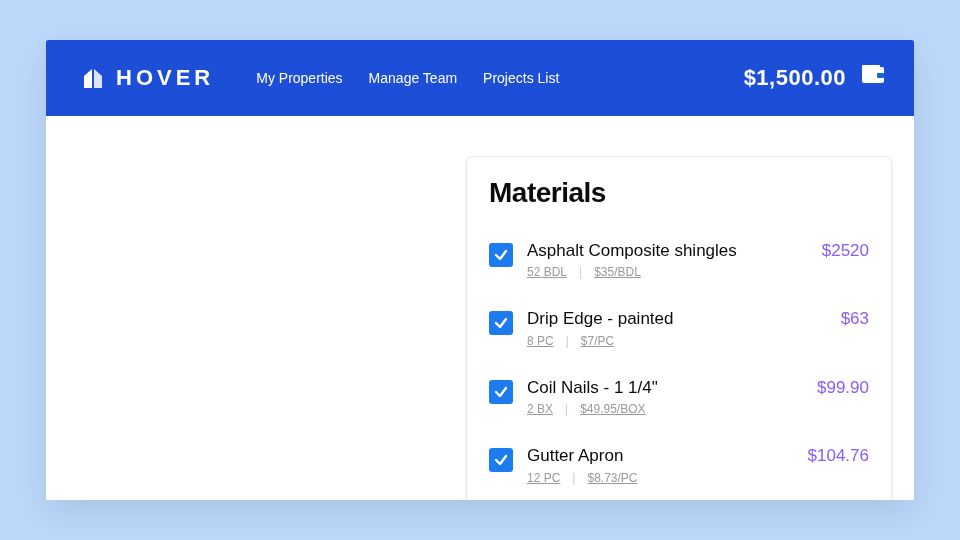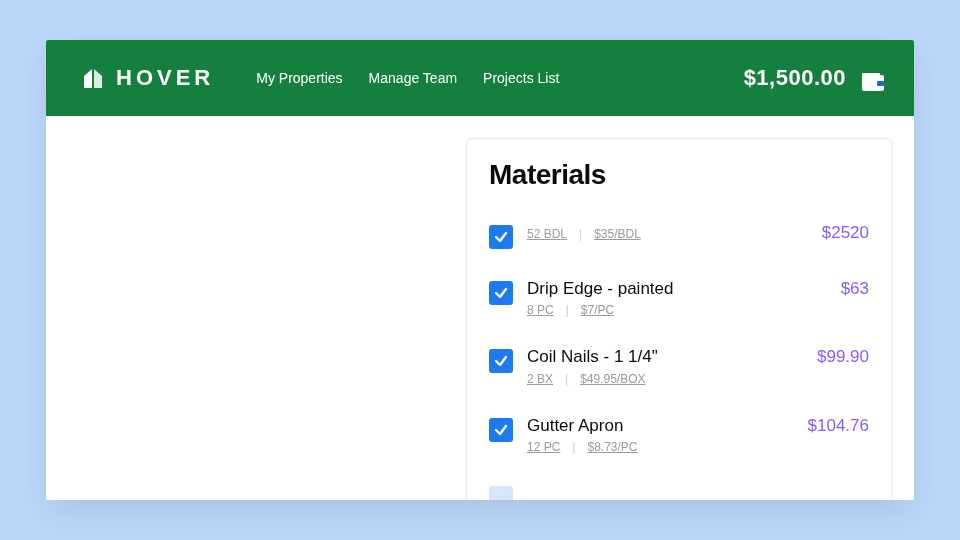--- a/index.html
+++ b/index.html
@@ -15,21 +15,21 @@
       width: 868px;
       height: 460px;
       background: #fff;
       box-shadow: 0 12px 36px rgba(0,0,0,0.10);
       border-radius: 2px;
       overflow: hidden;
       display: flex;
       flex-direction: column;
     }
     .header {
-      background: #15803d;
+      background: #1d4ed8;
       color: #fff;
       height: 76px;
       display: flex;
       align-items: center;
       padding: 0 30px 0 34px;
       gap: 34px;
     }
     .brand {
       display: flex;
       align-items: center;
@@ -42,33 +42,33 @@
     .nav {
       display: flex;
       align-items: center;
       gap: 26px;
       font-size: 14px;
       font-weight: 500;
       margin-left: 8px;
     }
     .nav a { color: #fff; text-decoration: none; cursor: pointer; }
     .spacer { flex: 1 1 auto; }
-    .balance-wrap { display: flex; align-items: flex-end; gap: 16px; }
+    .balance-wrap { display: flex; align-items: flex-start; gap: 16px; }
     .balance { font-size: 22px; font-weight: 700; letter-spacing: 0.5px; }
     .wallet-icon { display: flex; }
 
     .content {
       flex: 1 1 auto;
       position: relative;
       background: #fff;
     }
     .materials-card {
       position: absolute;
       right: 22px;
-      top: 22px;
+      top: 40px;
       width: 426px;
       height: 370px;
       background: #fff;
       border: 1px solid #e9e9e9;
       box-shadow: 0 1px 4px rgba(0,0,0,0.06);
       border-radius: 6px;
       padding: 20px 22px 0 22px;
       overflow: hidden;
     }
     .card-header {
@@ -176,20 +176,21 @@
       </div>
       <div class="list">
 
         <div class="row">
           <div class="checkbox">
             <svg width="16" height="16" viewBox="0 0 16 16">
                 <path d="M3 8 L7 12 L13 4" stroke="#fff" stroke-width="2.4" fill="none" stroke-linecap="round" stroke-linejoin="round"></path>
               </svg>
           </div>
           <div class="info">
+            <div class="name">Asphalt Composite shingles</div>
             <div class="meta">
               <span>52 BDL</span>
               <span class="sep">|</span>
               <span>$35/BDL</span>
             </div>
           </div>
           <div class="price">$2520</div>
         </div>
 
         <div class="row">

